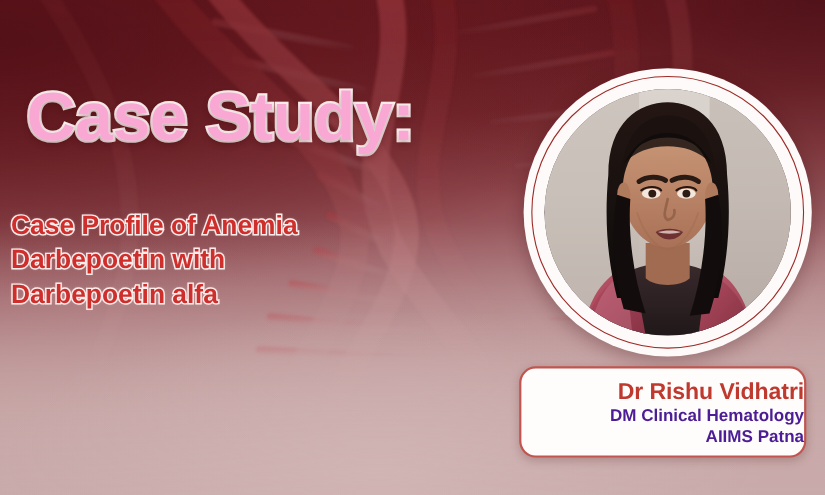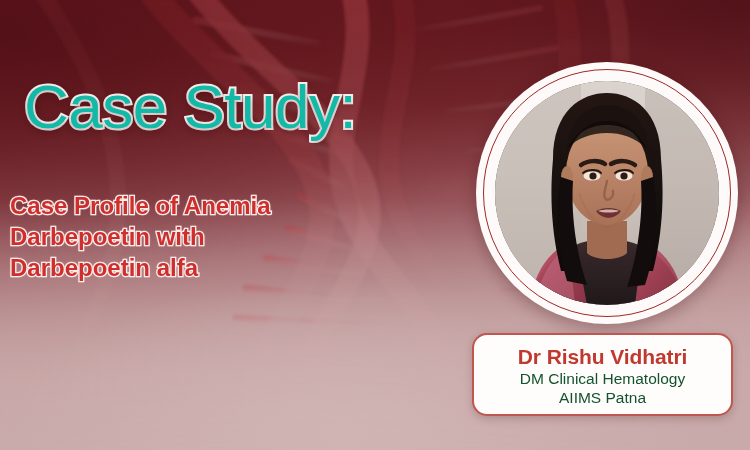--- a/index.html
+++ b/index.html
@@ -67,23 +67,23 @@
   .title-block {
     position: absolute;
     left: 24px;
     top: 76px;
     width: 470px;
   }
   .main-title {
     margin: 0;
     font-size: 62px;
     line-height: 1.0;
-    font-weight: 400;
+    font-weight: 700;
     letter-spacing: -0.5px;
-    color: #14b8a6;
+    color: #f9a8d4;
     -webkit-text-stroke: 4px #fdf3f0;
     paint-order: stroke fill;
     text-shadow:
       0 0 2px rgba(255,255,255,0.85),
       0 3px 7px rgba(60,8,12,0.45);
     white-space: nowrap;
   }
 
   
   .subtitle-block {
@@ -137,36 +137,36 @@
     top: 333px;
     width: 261px;
     height: 83px;
     box-sizing: border-box;
     border: 2px solid #c0564f;
     border-radius: 15px;
     background: #fffdfc;
     box-shadow: 0 3px 9px rgba(70,18,20,0.22);
     display: flex;
     flex-direction: column;
-    align-items: center;
+    align-items: flex-end;
     justify-content: center;
     padding-top: 2px;
   }
   .doctor-name {
     font-size: 21px;
     font-weight: 700;
     color: #c0392f;
     line-height: 25px;
     letter-spacing: -0.1px;
     white-space: nowrap;
   }
   .doctor-sub {
     font-size: 15.5px;
-    font-weight: 400;
-    color: #14532d;
+    font-weight: 700;
+    color: #4c1d95;
     line-height: 19px;
     white-space: nowrap;
   }
 </style>
 </head>
 <body>
 
 <div id="stage">
 
   <div class="bg-base"></div>

